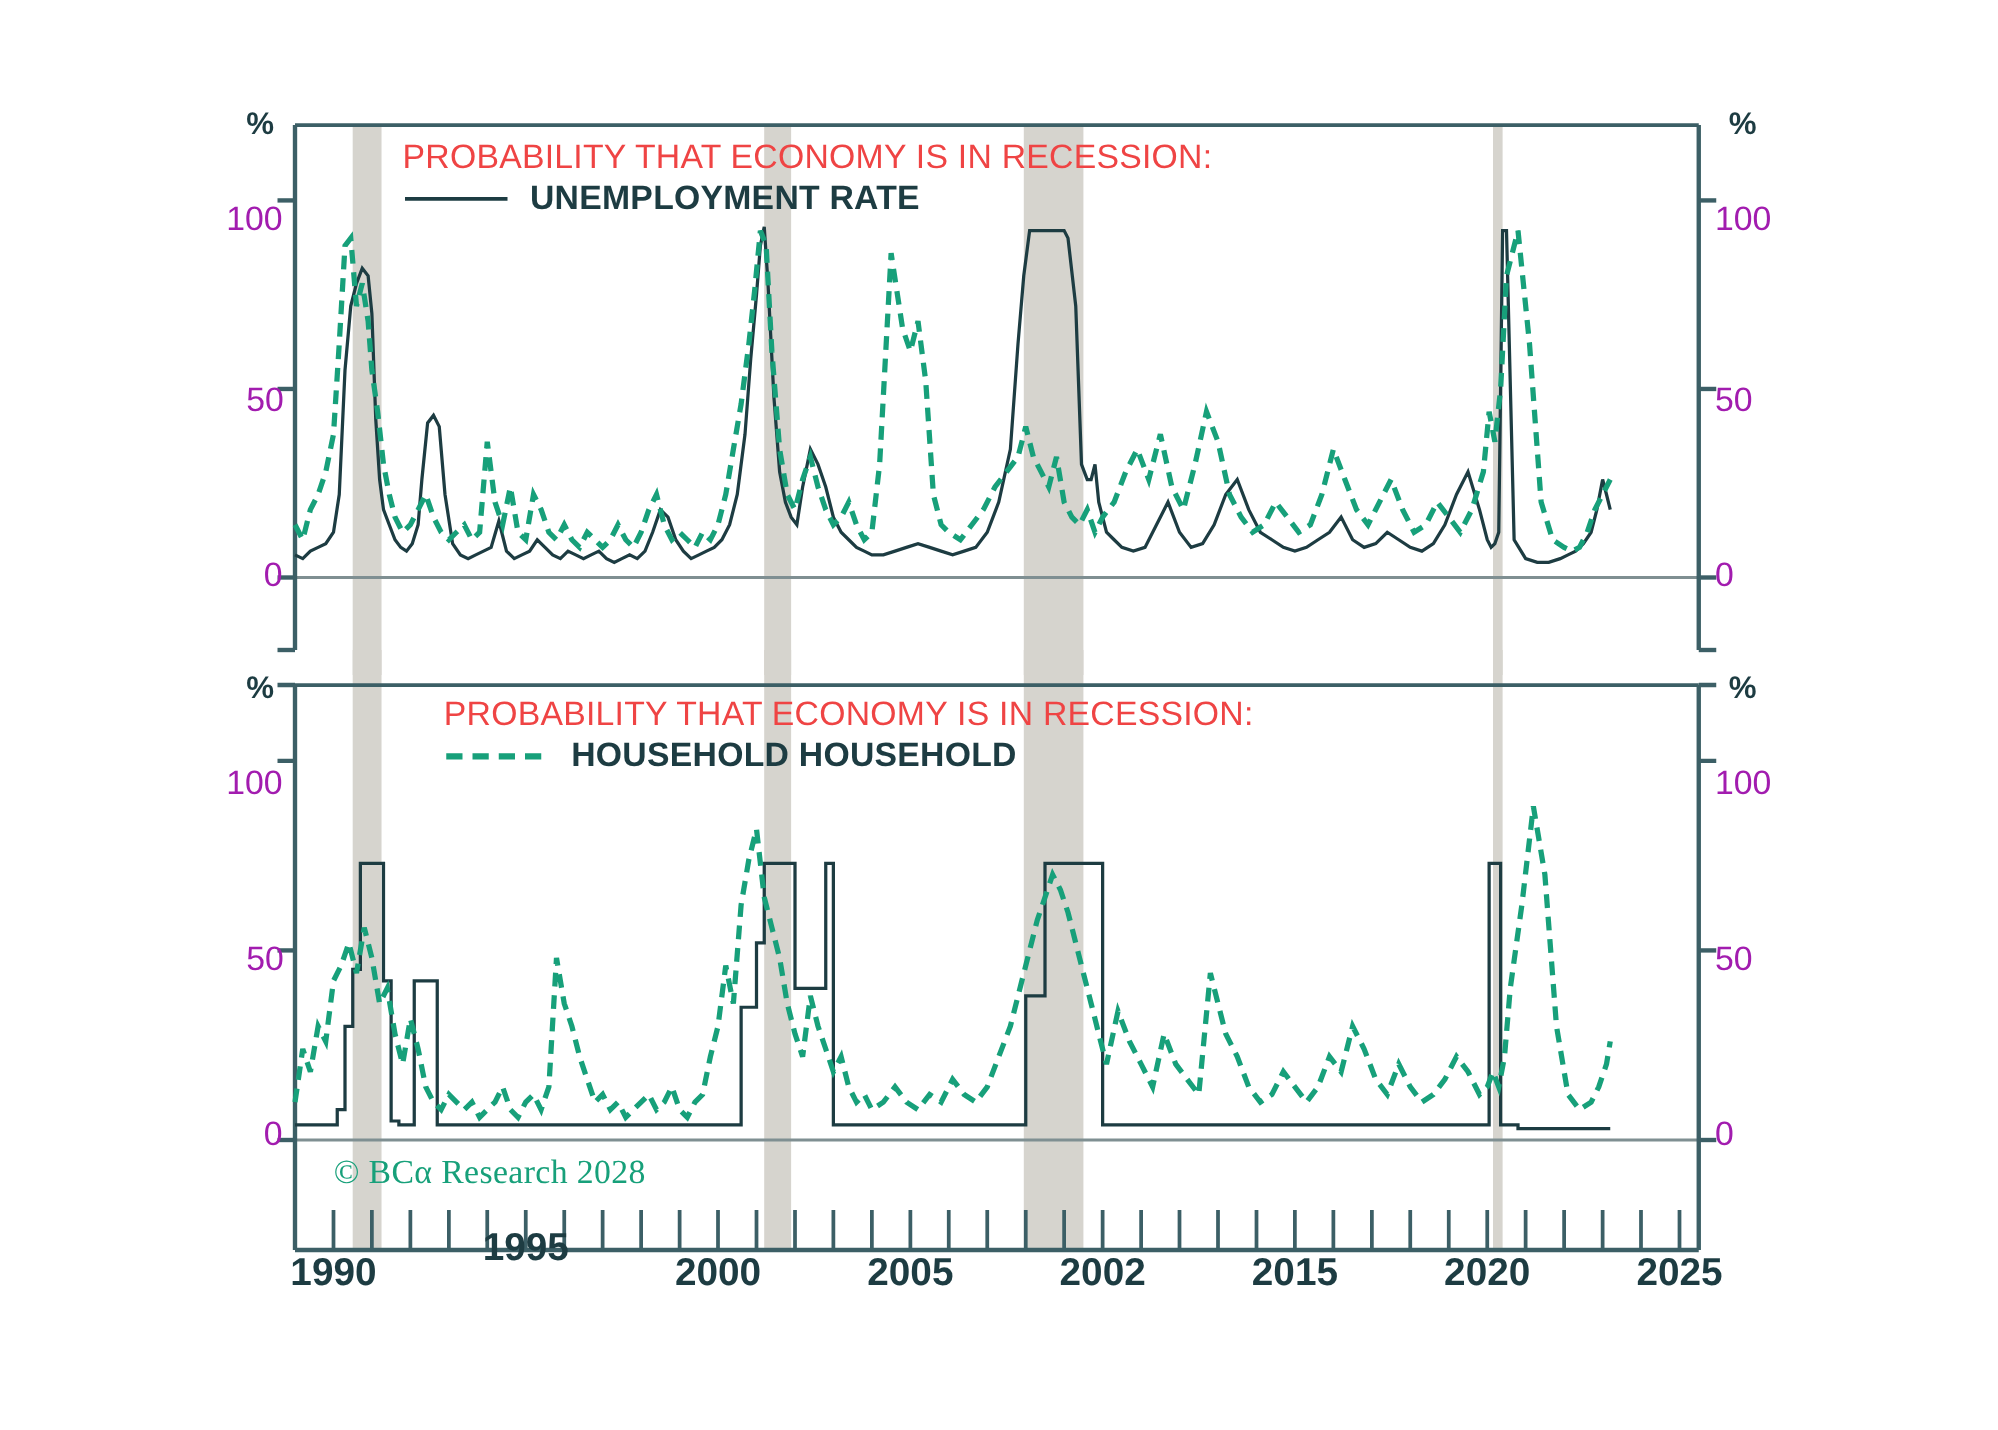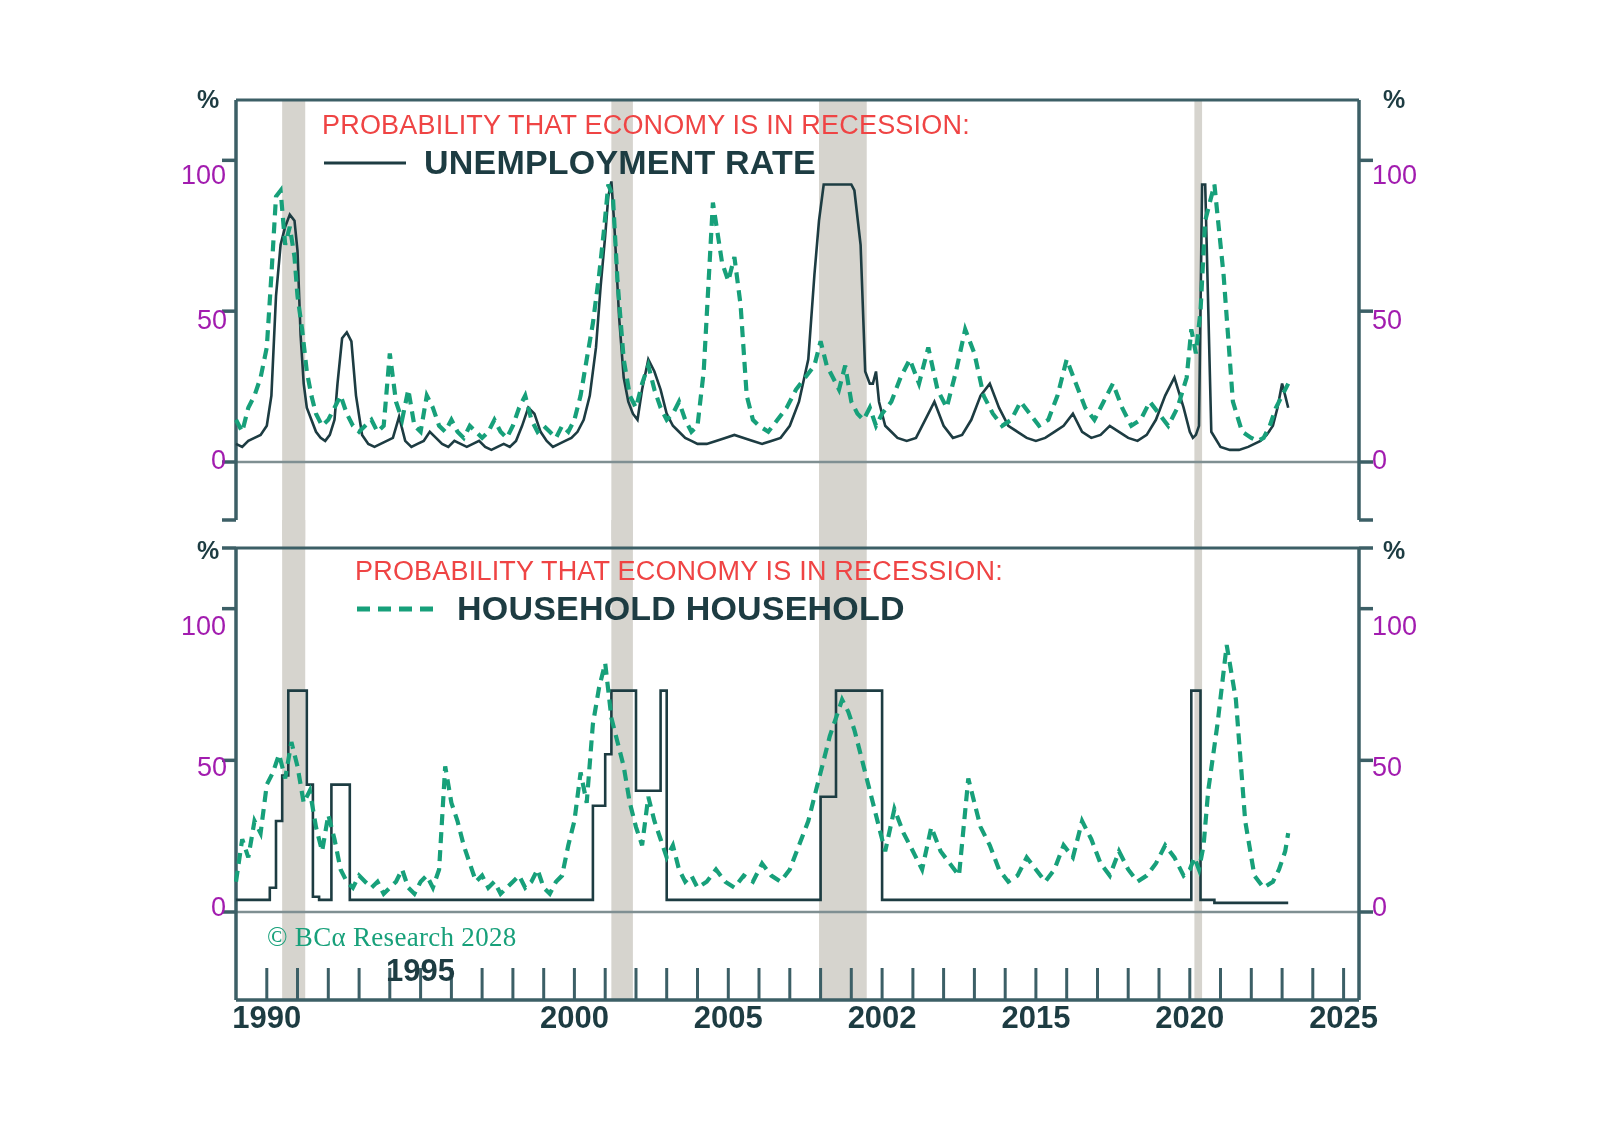--- a/index.html
+++ b/index.html
@@ -42,21 +42,21 @@
   }
   .legend-title{
     font-size:27px;
     font-weight:400;
     color:#ef4444;
     letter-spacing:0.2px;
   }
   .legend-row{
     display:flex;
     align-items:center;
-    font-size:34px;
+    font-size:27px;
     font-weight:700;
     color:#1d3c42;
     letter-spacing:0.2px;
     margin-top:2px;
   }
   .legend-swatch{
     width:86px;
     height:18px;
     margin-right:16px;
     flex:0 0 86px;
@@ -200,21 +200,21 @@
           </svg>
       </span>
       <span>HOUSEHOLD HOUSEHOLD</span>
     </div>
   </div>
 
   <div class="copyright" style="left:267px;top:922px;">© BCα Research 2028</div>
 
   <div id="xlabels">
       <div class="xtick-label" style="left: 216.767px; top: 1000px; width: 100px;">1990</div>
-      <div class="xtick-label" style="left: 370.603px; top: 953px; width: 100px;">1995</div>
+      <div class="xtick-label" style="left: 370.603px; top: 980px; width: 100px;">1995</div>
       <div class="xtick-label" style="left: 524.438px; top: 1000px; width: 100px;">2000</div>
       <div class="xtick-label" style="left: 678.274px; top: 1000px; width: 100px;">2005</div>
       <div class="xtick-label" style="left: 832.11px; top: 1000px; width: 100px;">2002</div>
       <div class="xtick-label" style="left: 985.945px; top: 1000px; width: 100px;">2015</div>
       <div class="xtick-label" style="left: 1139.78px; top: 1000px; width: 100px;">2020</div>
       <div class="xtick-label" style="left: 1293.62px; top: 1000px; width: 100px;">2025</div>
     </div>
 
 </div>
 

